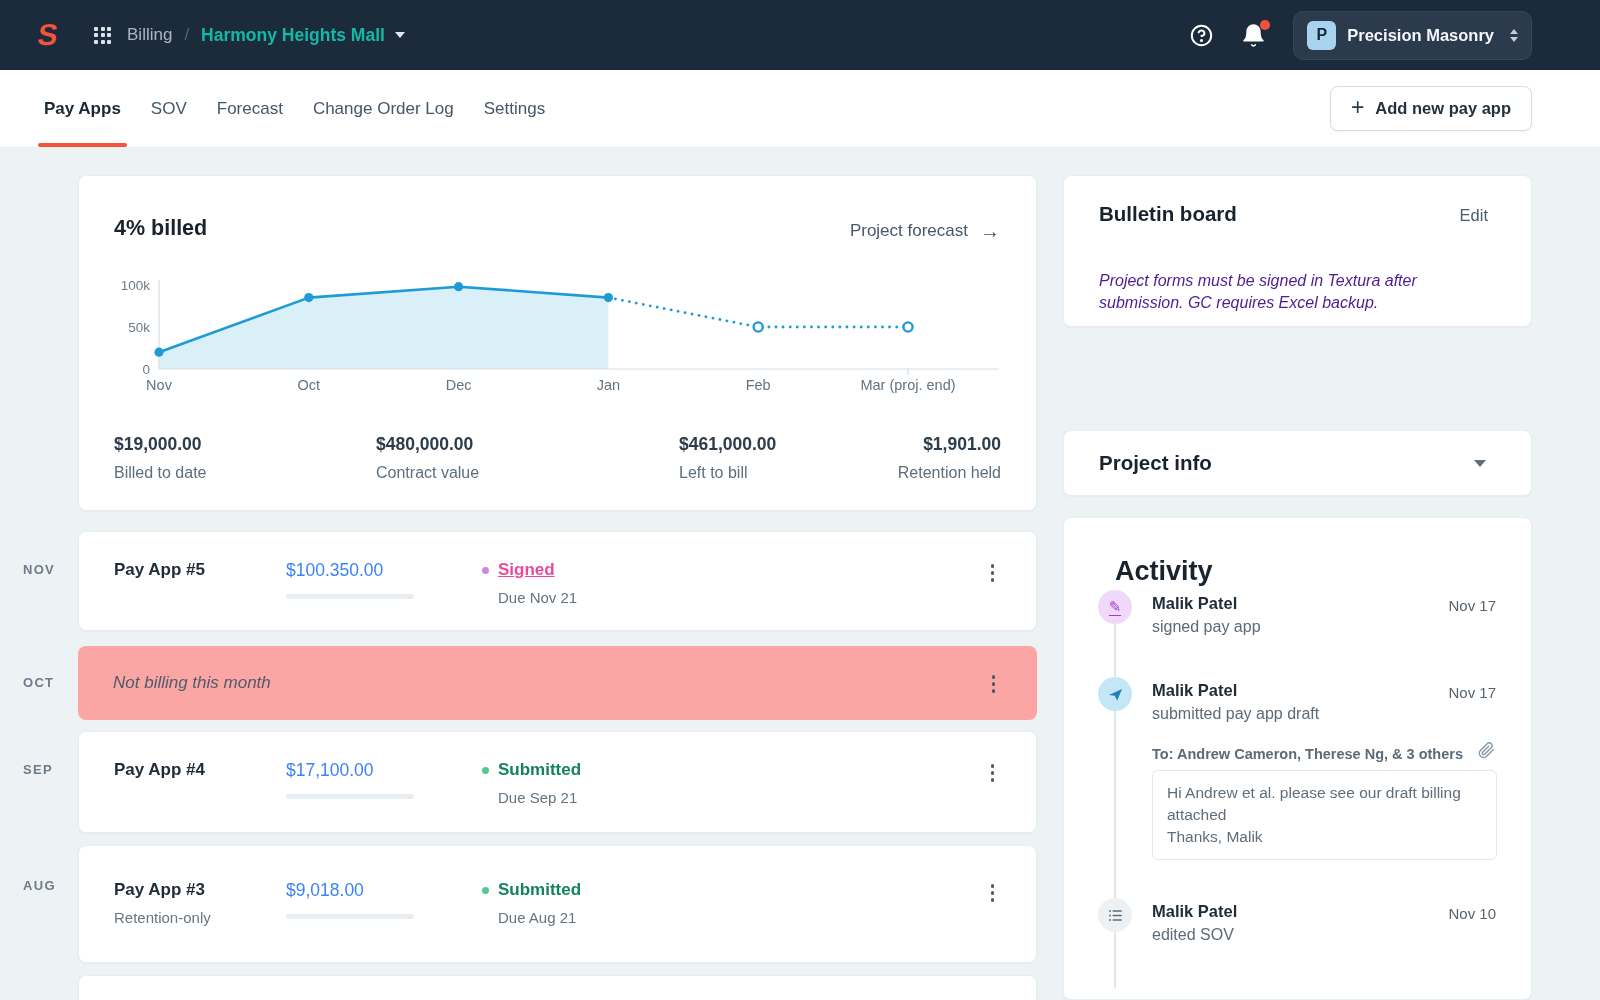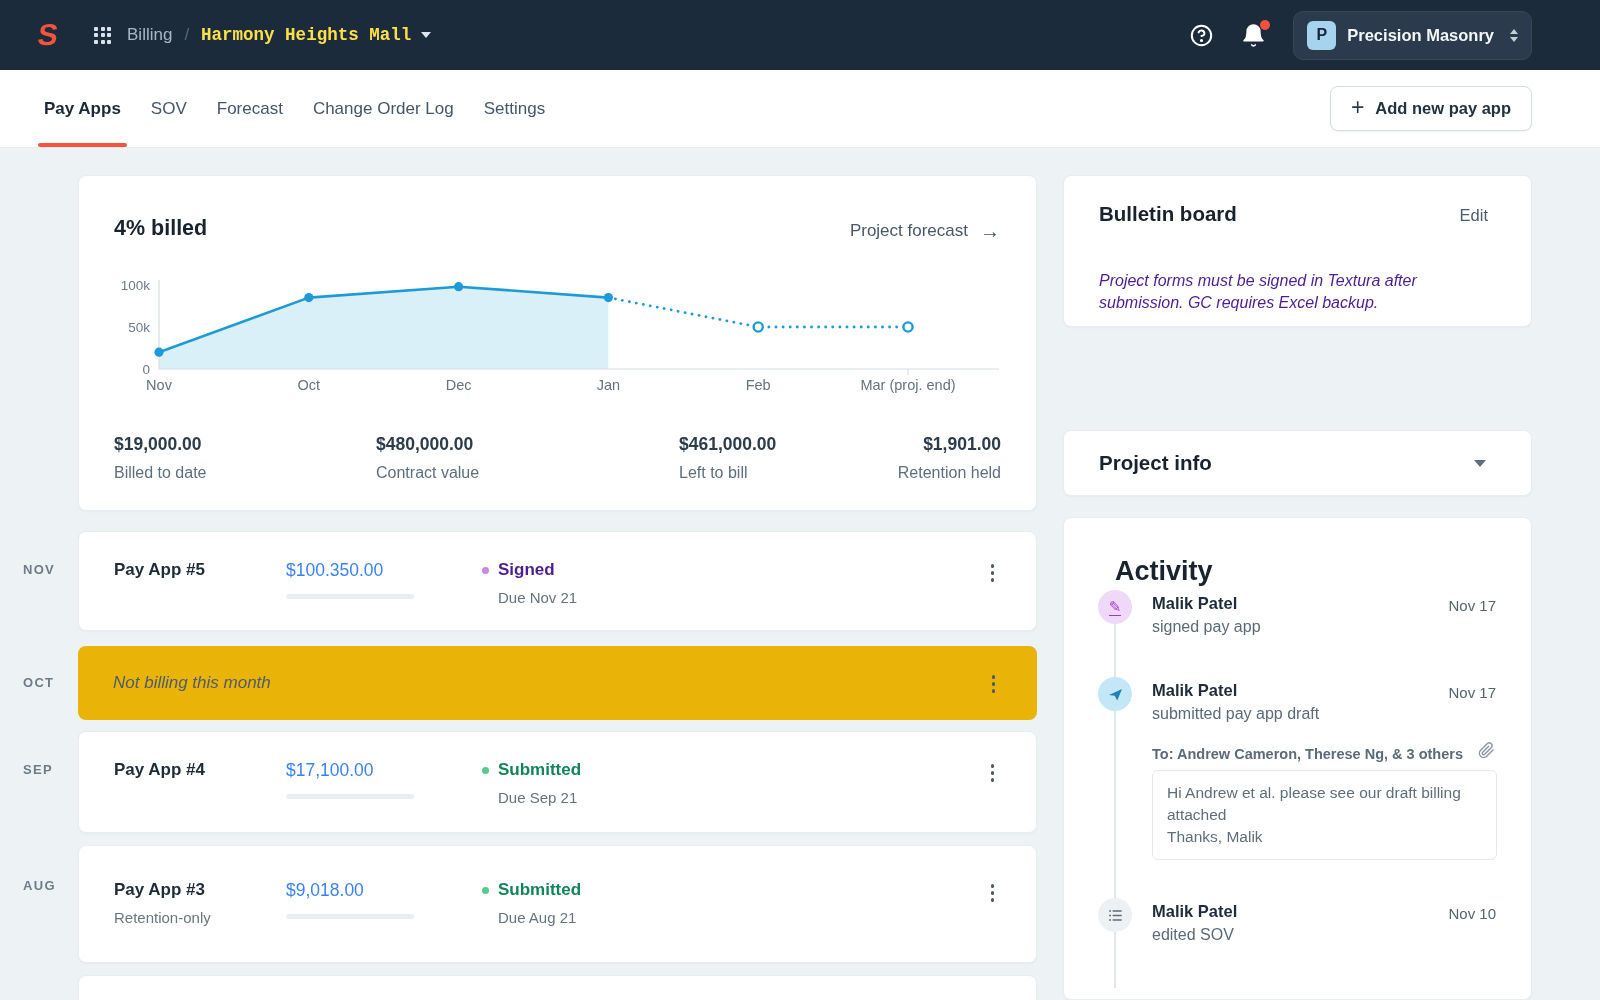--- a/index.html
+++ b/index.html
@@ -8,21 +8,21 @@
        font-family:"Liberation Sans",sans-serif;color:#1e2c39;}
 
   
   .topnav{height:70px;background:#1c2b3c;display:flex;align-items:center;padding:0 68px 0 38px;}
   .logo{font-size:30px;font-weight:800;color:#f4533c;transform:skewX(-8deg);cursor:pointer;}
   .grid-icon{margin-left:36px;display:grid;grid-template-columns:repeat(3,4px);gap:2.5px;cursor:pointer;}
   .grid-icon i{width:4px;height:4px;background:#dbe3ea;border-radius:1px;}
   .crumb-section{margin-left:16px;font-size:17px;color:#a9b6c3;cursor:pointer;}
   .crumb-sep{margin-left:12px;font-size:17px;color:#54667a;}
   .project-switcher{margin-left:12px;display:flex;align-items:center;gap:10px;background:none;border:none;cursor:pointer;padding:0;font-family:inherit;}
-  .project-name{font-size:17.5px;font-weight:600;color:#fde047;font-family:Liberation Mono, monospace;}
+  .project-name{font-size:17.5px;font-weight:600;color:#14b8a6;}
   .caret-down{width:0;height:0;border-left:5px solid transparent;border-right:5px solid transparent;border-top:6px solid #dfe6ec;}
   .nav-right{margin-left:auto;display:flex;align-items:center;gap:27px;}
   .icon-btn{background:none;border:none;padding:0;cursor:pointer;position:relative;display:flex;}
   .notif-dot{position:absolute;top:-3px;right:-4px;width:10px;height:10px;border-radius:50%;background:#f4503c;}
   .account-chip{display:flex;align-items:center;gap:11px;background:#2b3b4d;border:1px solid #36475a;border-radius:10px;padding:9px 13px;cursor:pointer;font-family:inherit;}
   .chip-avatar{width:29px;height:29px;border-radius:6px;background:#a8d3ee;color:#16283a;font-weight:700;font-size:16px;display:flex;align-items:center;justify-content:center;}
   .chip-name{font-size:16.5px;font-weight:600;color:#f3f7fa;}
   .chip-arrows{display:flex;flex-direction:column;gap:3px;margin-left:5px;}
   .tri-up{width:0;height:0;border-left:4.5px solid transparent;border-right:4.5px solid transparent;border-bottom:5.5px solid #c4ced7;}
   .tri-dn{width:0;height:0;border-left:4.5px solid transparent;border-right:4.5px solid transparent;border-top:5.5px solid #c4ced7;}
@@ -64,21 +64,21 @@
   .pa-fill{height:100%;border-radius:3px;background:#b9c6d0;}
   .pa-status{position:absolute;left:403px;top:28px;display:flex;align-items:center;gap:9px;}
   .pa-dot{width:7px;height:7px;border-radius:50%;}
   .pa-status-label{font-size:17px;font-weight:600;}
   .pa-due{position:absolute;left:419px;top:57px;font-size:15px;color:#64747f;}
   .kebab{position:absolute;right:36px;top:26px;display:flex;flex-direction:column;gap:3.5px;padding:6px;cursor:pointer;background:none;border:none;}
   .kebab i{width:3.5px;height:3.5px;border-radius:50%;background:#4a5a68;}
   .pa-aug .pa-name{top:34px}.pa-aug .pa-amount{top:34px}.pa-aug .pa-status{top:34px}
   .pa-aug .pa-sub{top:63px}.pa-aug .pa-bar{top:68px}.pa-aug .pa-due{top:63px}.pa-aug .kebab{top:32px}
 
-  .pa-empty{position:absolute;left:78px;top:498px;width:959px;height:74px;background:#eab308;border-radius:8px;display:flex;align-items:center;padding:0 38px 0 35px;}
+  .pa-empty{position:absolute;left:78px;top:498px;width:959px;height:74px;background:#fca5a5;border-radius:8px;display:flex;align-items:center;padding:0 38px 0 35px;}
   .empty-note{font-size:17px;font-style:italic;color:#4d5d6c;}
   .pa-empty .kebab{top:23px;}
   .partial-card{left:78px;top:827px;width:959px;height:60px;}
 
   
   .sb{left:1063px;width:469px;}
   .bulletin{top:27px;height:152px;}
   .bulletin-title{position:absolute;left:35px;top:26px;font-size:20.5px;font-weight:700;color:#18232e;margin:0;}
   .edit-link{position:absolute;right:43px;top:30px;font-size:16.5px;color:#4b5c6c;cursor:pointer;}
   .bulletin-body{position:absolute;left:35px;top:78px;right:32px;font-size:16px;line-height:21.5px;color:#4c1d95;font-style:italic;}
@@ -224,21 +224,21 @@
   <span class="month-label ml-aug">AUG</span>
 
   <section class="card pa-card pa-nov">
     <span class="pa-name">Pay App #5</span>
     <span class="pa-amount">$100.350.00</span>
     <span class="pa-bar">
       <span class="pa-fill" style="width: 64%;"></span>
     </span>
     <span class="pa-status">
       <span class="pa-dot" style="background-color: rgb(203, 135, 227);"></span>
-      <span class="pa-status-label" style="color: #4c1d95;">Signed</span>
+      <span class="pa-status-label" style="color: #ec4899; text-decoration: underline;">Signed</span>
     </span>
     <span class="pa-due">Due Nov 21</span>
     <button class="kebab">
         <i></i>
         <i></i>
         <i></i>
       </button>
   </section>
 
   <section class="pa-empty">

